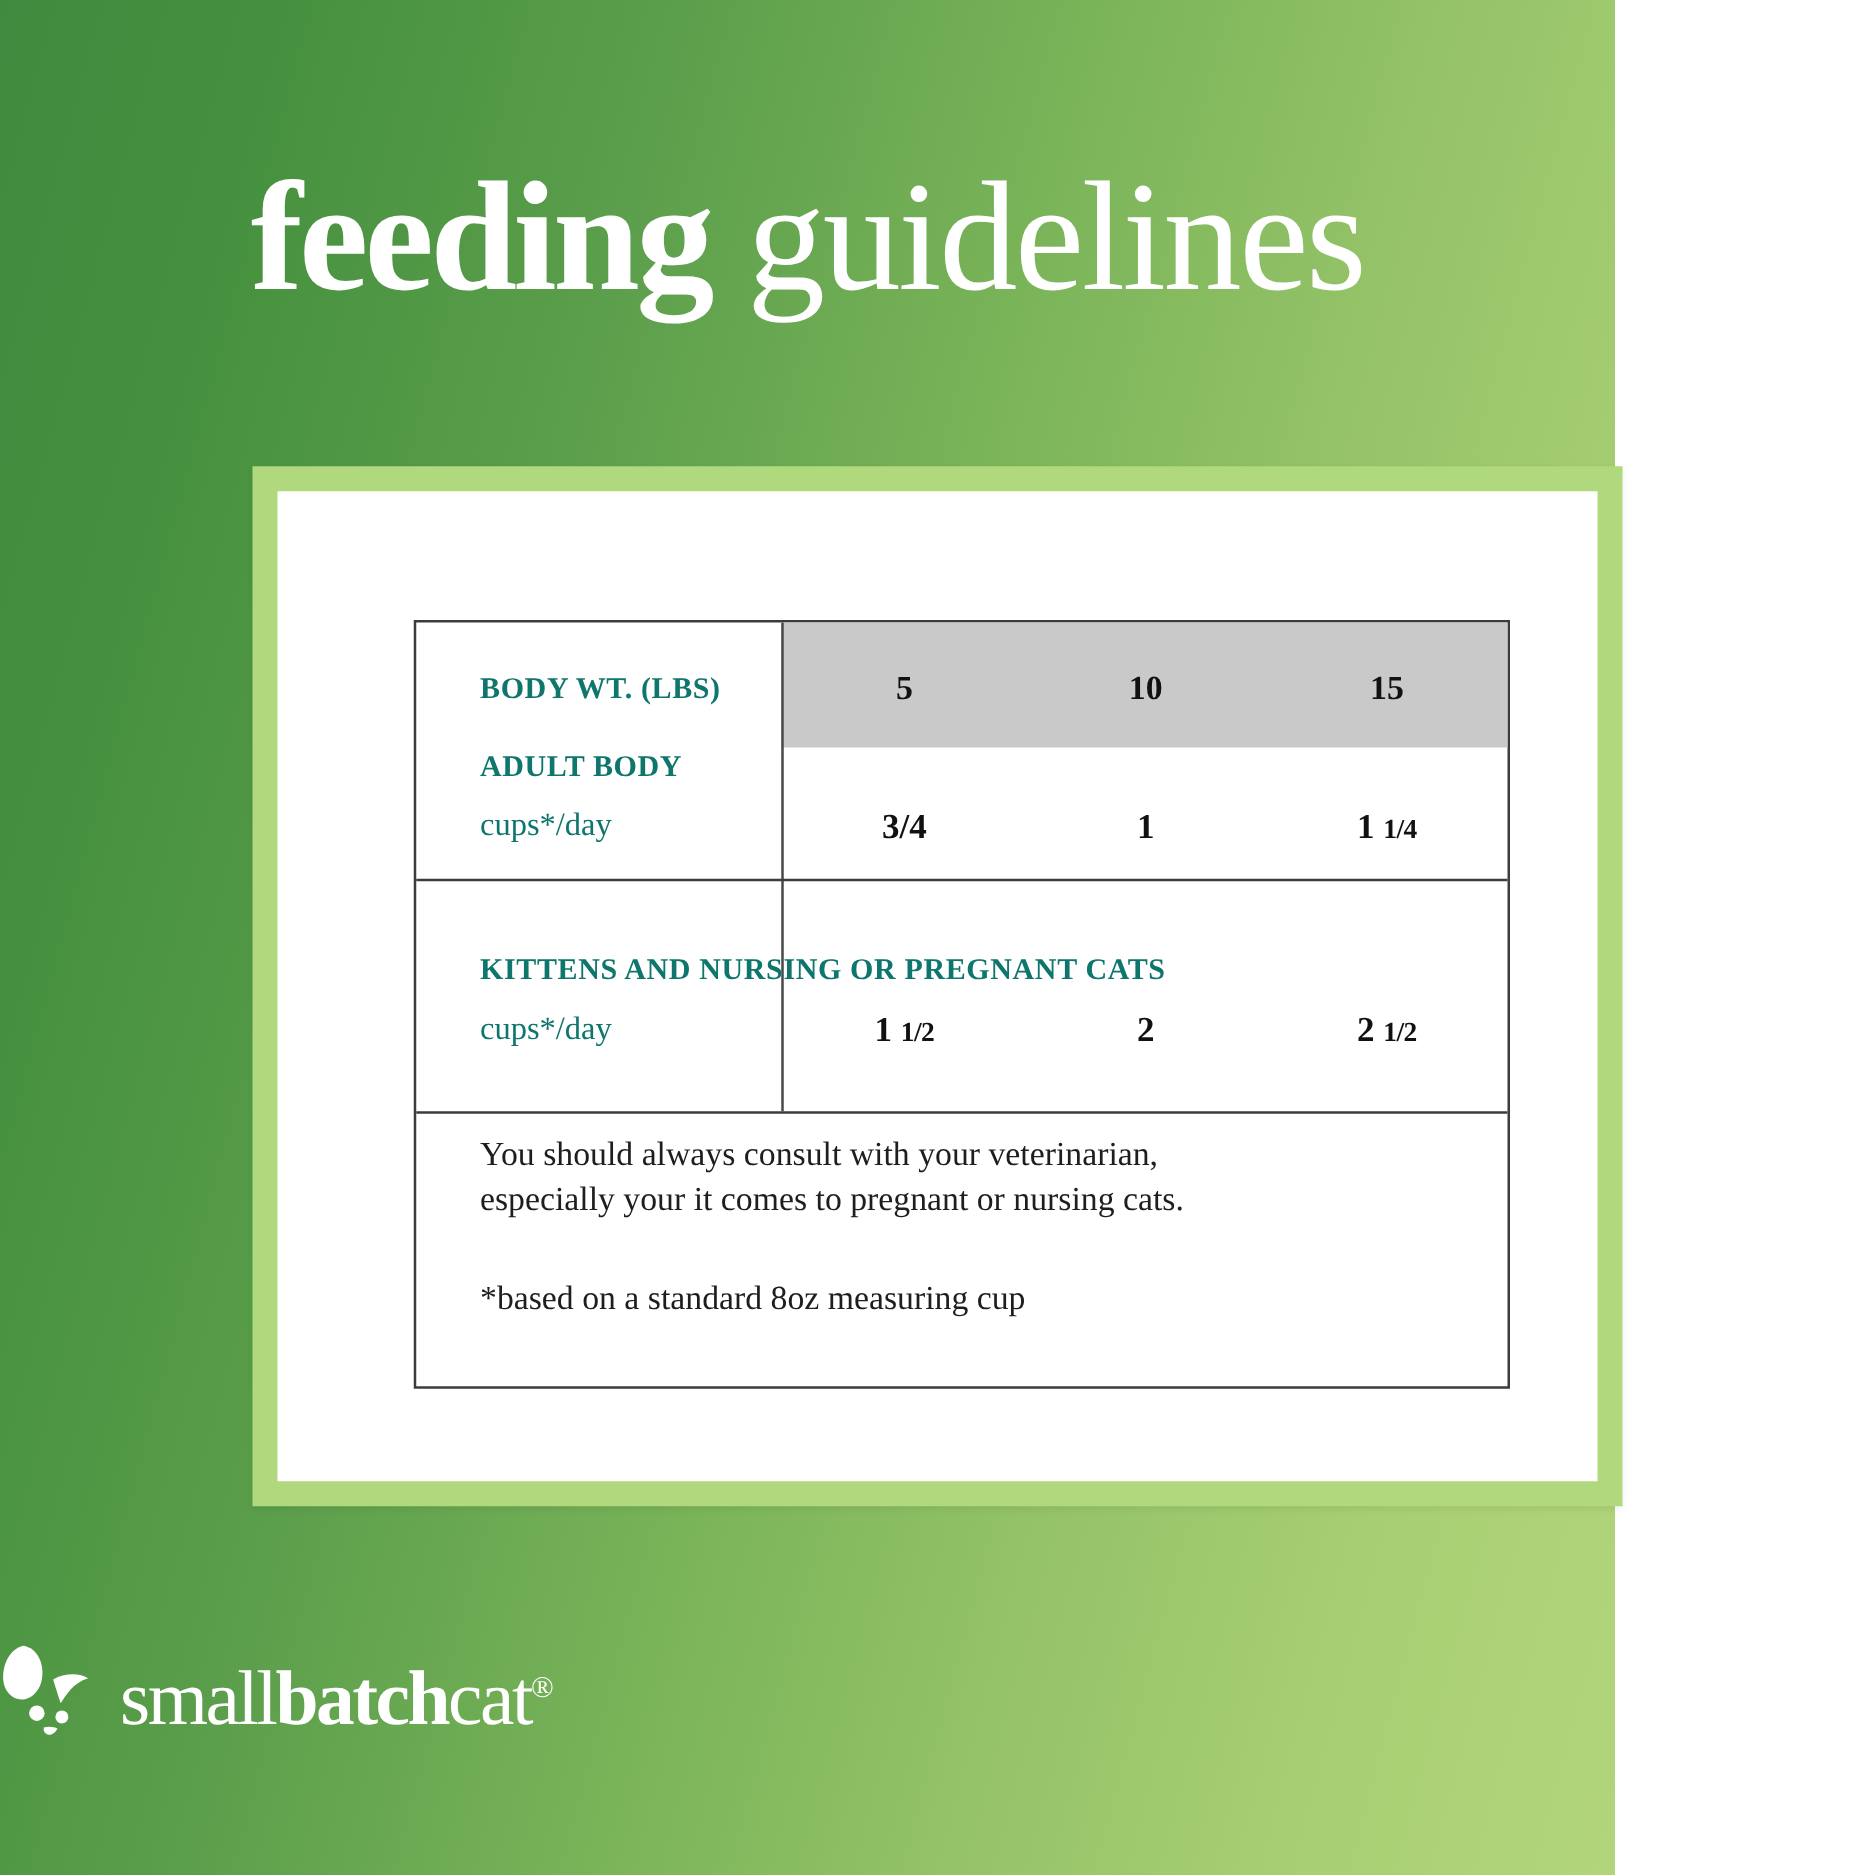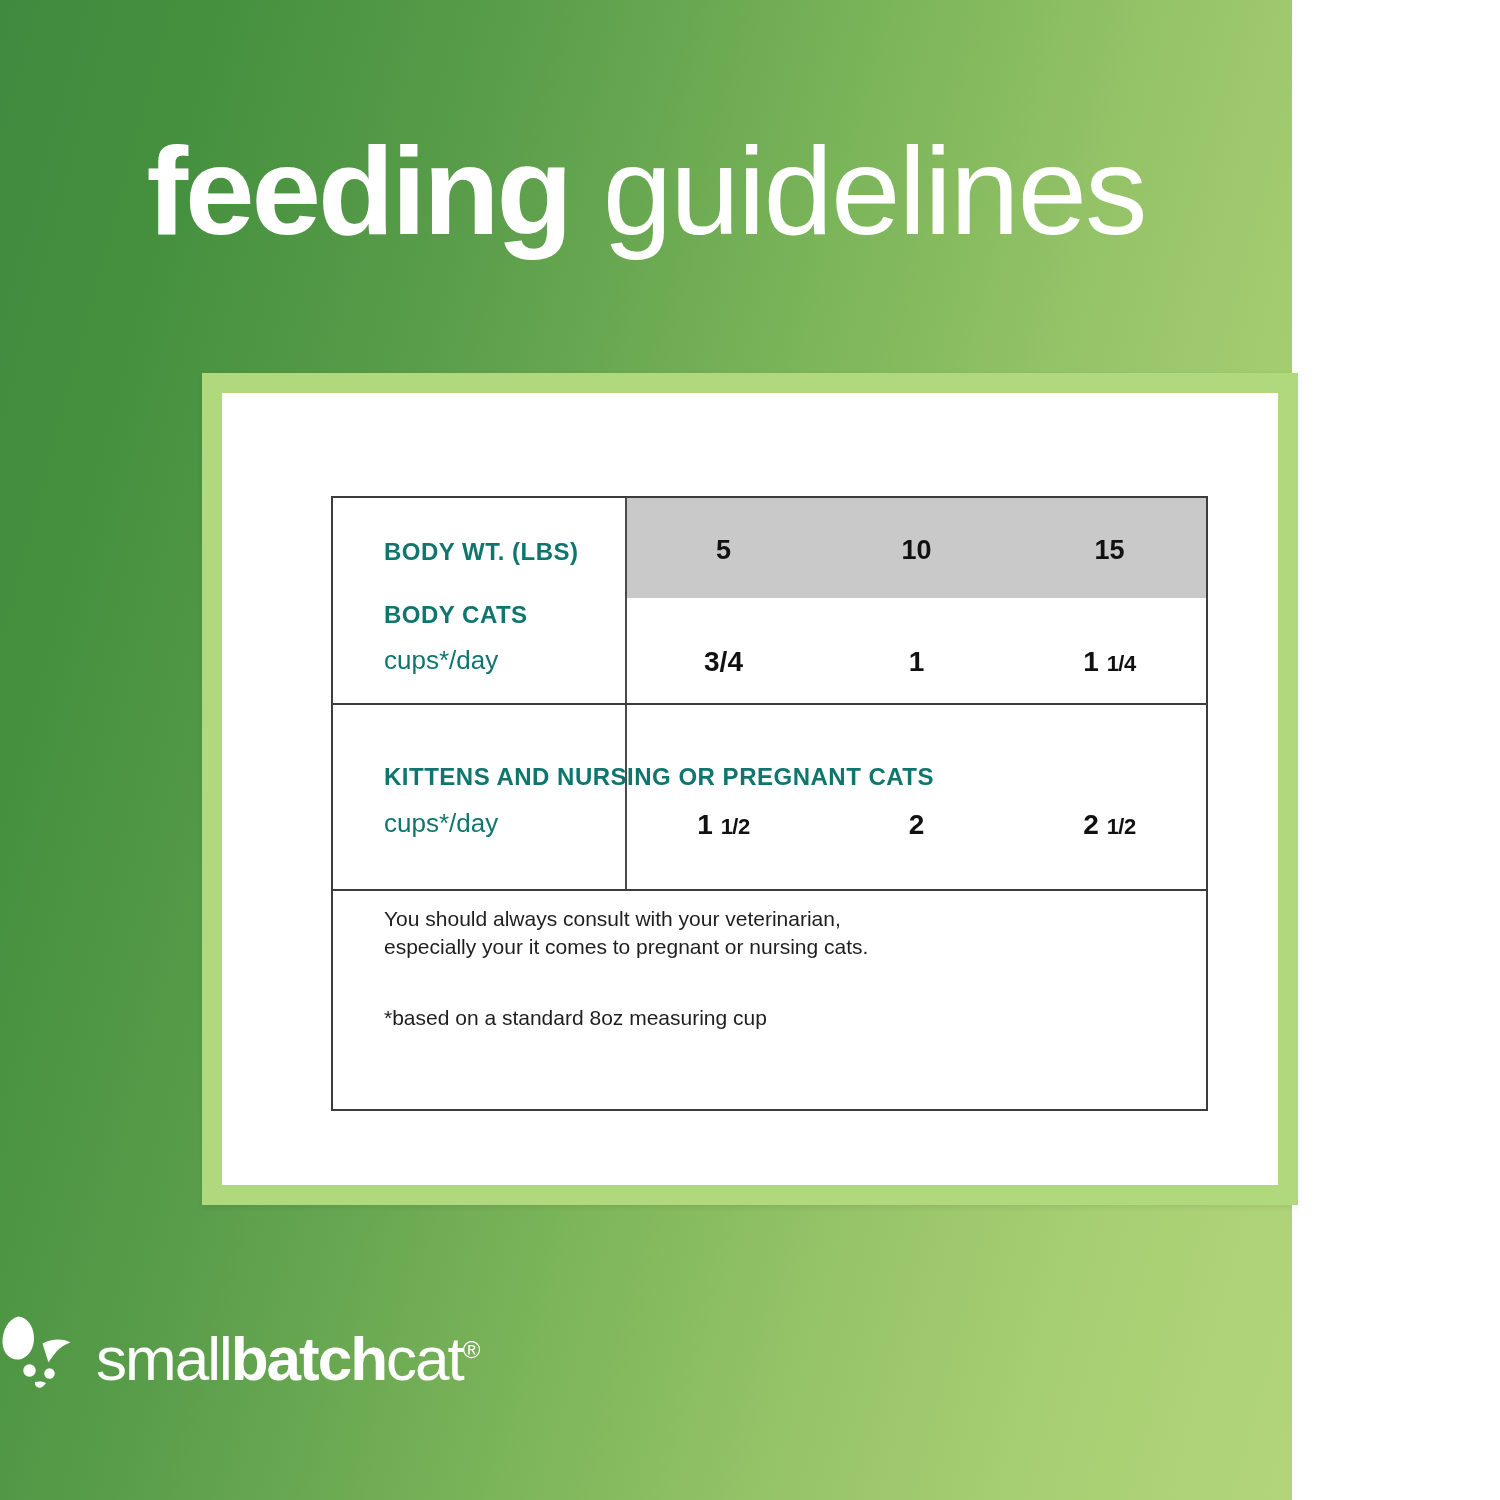--- a/index.html
+++ b/index.html
@@ -13,20 +13,21 @@
     width:1292px; height:1500px;
     background:
       linear-gradient(105deg,
         #3f8a3e 0%,
         #46913f 14%,
         #5b9e4b 32%,
         #7ab459 52%,
         #97c469 70%,
         #a8cf73 85%,
         #b2d57b 100%);
+    font-family: Liberation Serif, serif;
   }
 
   
   #title {
     position:absolute;
     left:0; right:0;
     top:128px;
     text-align:center;
     color:#ffffff;
     white-space:nowrap;
@@ -131,21 +132,21 @@
 
   
   #note {
     position:absolute;
     left:51px;
     top:407px;        
     right:30px;
     color:#1e1e1e;
   }
   #note p {
-    font-size:21px;
+    font-size:27px;
     font-weight:400;
     line-height:1.34;
     letter-spacing:0;
   }
   #note p.footnote { margin-top:43px; }
 
   
   #logo {
     position:absolute;
     left:0; right:0;
@@ -194,21 +195,21 @@
         <div class="h-rule" style="top:205px;"></div>
         <div class="h-rule" style="top:391px;"></div>
 
         <div class="row-label lbl-caps" style="top:40px;">BODY WT. (LBS)</div>
         <div class="value-row" style="top:37px;">
           <div class="val-head">5</div>
           <div class="val-head">10</div>
           <div class="val-head">15</div>
         </div>
 
-        <div class="row-label lbl-caps" style="top:103px;">BODY CATS</div>
+        <div class="row-label lbl-caps" style="top:103px;">ADULT BODY</div>
         <div class="row-label lbl-sub" style="top:147px;">cups*/day</div>
         <div class="value-row" style="top:148px;">
           <div class="val-num"><span>3/4</span> <span class="frac"></span></div>
           <div class="val-num"><span>1</span> <span class="frac"></span></div>
           <div class="val-num"><span>1</span> <span class="frac">1/4</span></div>
         </div>
 
         <div class="row-label lbl-caps" style="top:265px;">KITTENS AND NURSING OR PREGNANT CATS</div>
         <div class="row-label lbl-sub" style="top:310px;">cups*/day</div>
         <div class="value-row" style="top:311px;">

